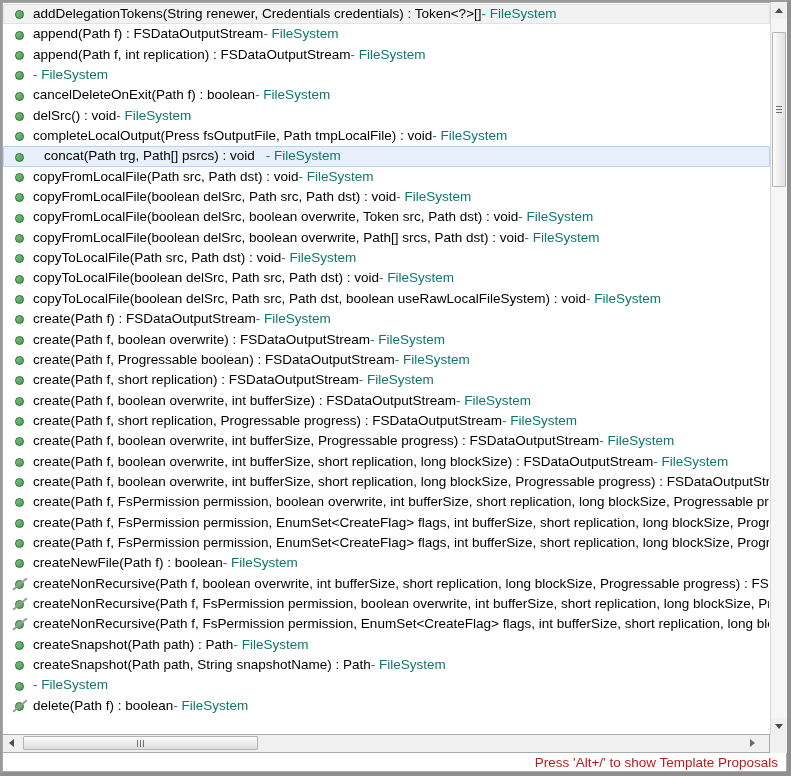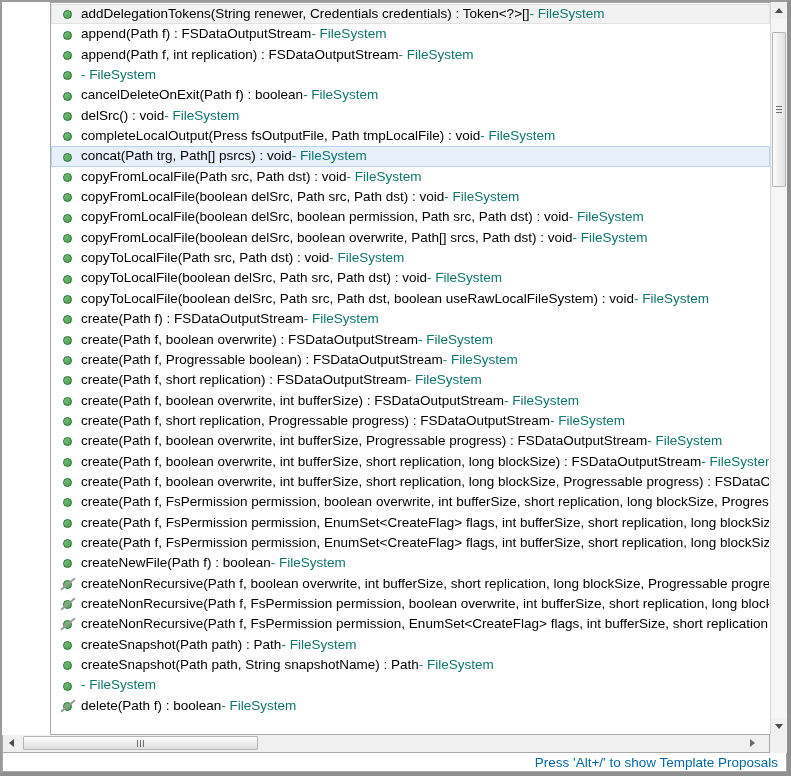--- a/index.html
+++ b/index.html
@@ -41,21 +41,20 @@
   }
 
   #proposal-list-frame {
     position: relative;
     flex: 1 1 auto;
     background: #ffffff;
     border: 1px solid #a9a9a9;
     border-right: none;
     box-sizing: border-box;
     overflow: hidden;
-    margin-left: 48px;
   }
 
   #proposal-list {
     position: absolute;
     left: 0;
     top: 0;
     width: 100%;
     padding-top: 1px;
   }
 
@@ -75,20 +74,21 @@
   }
   .proposal-row.hovered {
     background: #f2f2f2;
     border: 1px solid #e2e2e2;
     border-radius: 1px;
   }
   .proposal-row.selected {
     background: #e8f1fb;
     border: 1px solid #b8d4f0;
     border-radius: 1px;
+    gap: 11px;
   }
 
   
   .prop-icon {
     flex: 0 0 auto;
     width: 16px;
     height: 16px;
     margin-right: 5px;
     position: relative;
     display: inline-block;
@@ -257,21 +257,21 @@
     flex: 1 1 auto;
     background: #ffffff;
     border: 1px solid #a9a9a9;
     border-top: none;
     box-sizing: border-box;
     display: flex;
     align-items: center;
     justify-content: flex-end;
     padding-right: 8px;
     font-size: 13.5px;
-    color: #0369a1;
+    color: #b91c1c;
   }
 </style>
 </head>
 <body>
 
 <div id="popup-window">
 
   <div id="proposal-region">
 
     <div id="proposal-list-frame">
@@ -342,21 +342,21 @@
             <span class="prop-icon">
               <span class="dot"></span>
             </span>
             <span class="prop-text">copyFromLocalFile(boolean delSrc, Path src, Path dst) : void</span>
             <span class="prop-owner"> - FileSystem</span>
           </div>
           <div class="proposal-row">
             <span class="prop-icon">
               <span class="dot"></span>
             </span>
-            <span class="prop-text">copyFromLocalFile(boolean delSrc, boolean permission, Path src, Path dst) : void</span>
+            <span class="prop-text">copyFromLocalFile(boolean delSrc, boolean overwrite, Token src, Path dst) : void</span>
             <span class="prop-owner"> - FileSystem</span>
           </div>
           <div class="proposal-row">
             <span class="prop-icon">
               <span class="dot"></span>
             </span>
             <span class="prop-text">copyFromLocalFile(boolean delSrc, boolean overwrite, Path[] srcs, Path dst) : void</span>
             <span class="prop-owner"> - FileSystem</span>
           </div>
           <div class="proposal-row">

